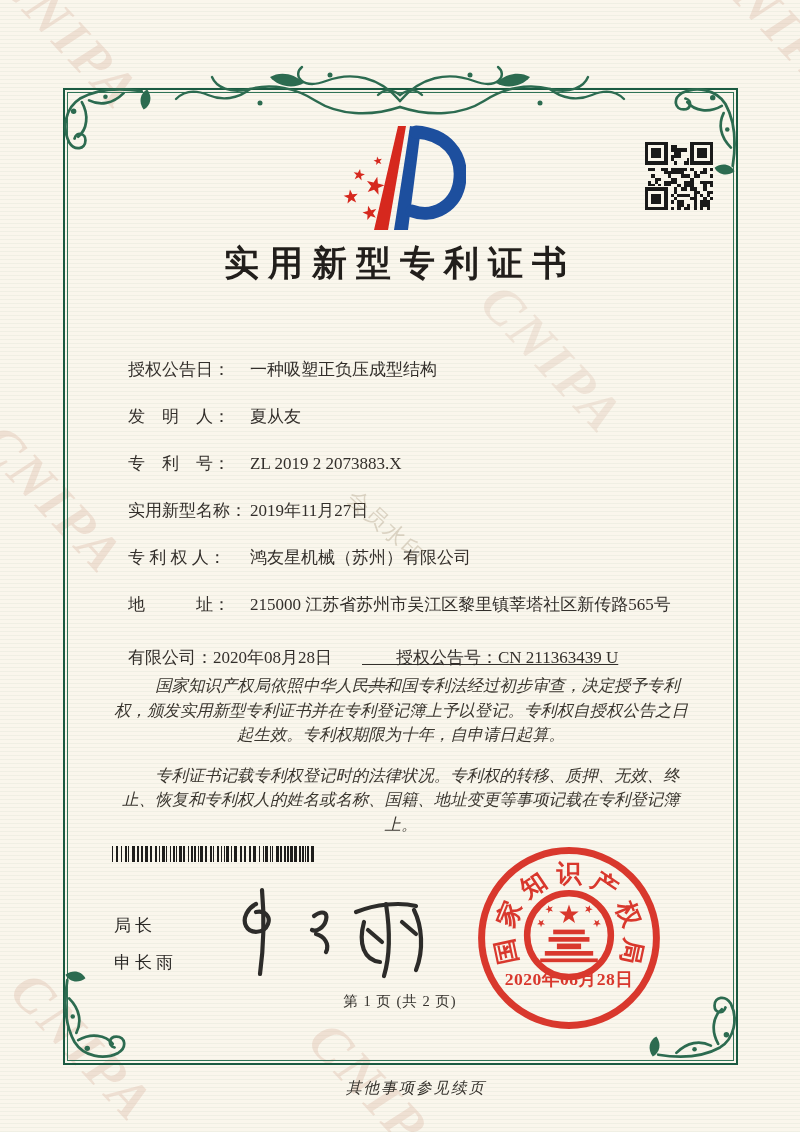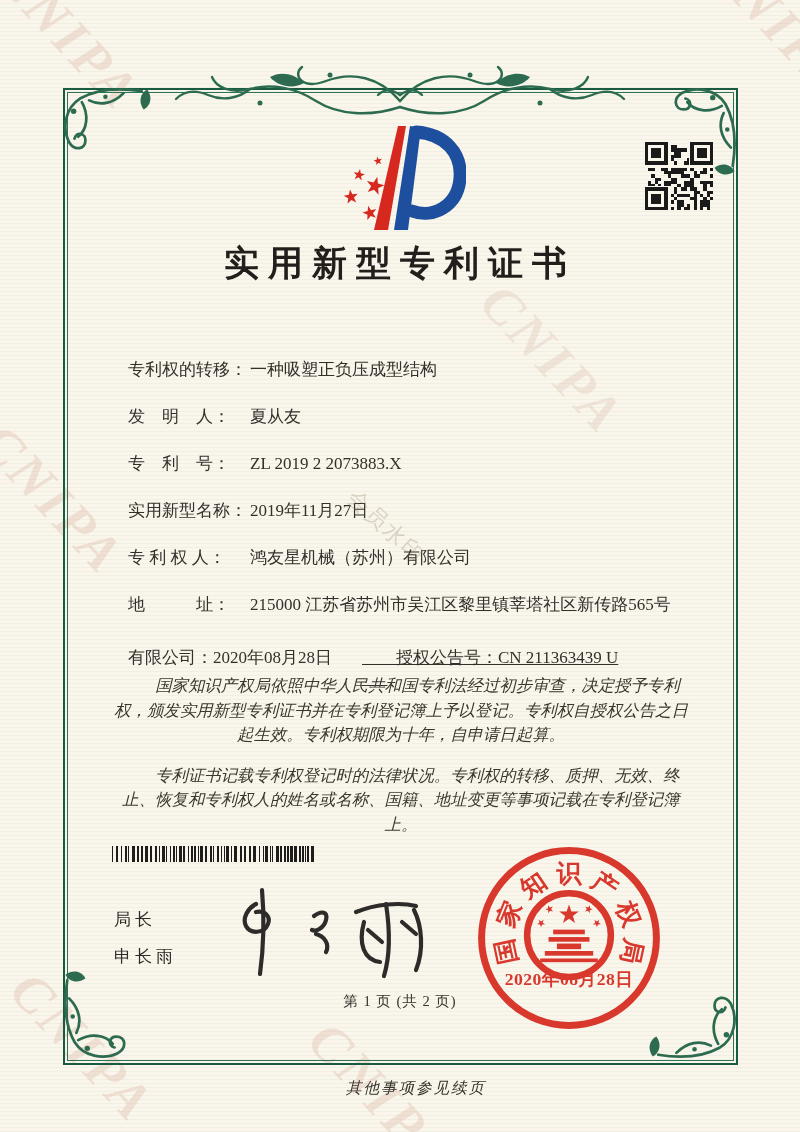--- a/index.html
+++ b/index.html
@@ -68,21 +68,21 @@
   .paras{
     position:absolute;left:94px;top:658px;width:614px;
     font-size:16.4px;line-height:24.6px;color:#3a362f;
   }
   .kai{font-style:italic;}
   .paras p{margin:16px;text-indent:2em;text-align:center;}
   .barcode{position:absolute;left:112px;top:846px;width:206px;height:16px;}
   .signer{position:absolute;left:114px;top:908px;
     font-family:"Liberation Sans","DejaVu Sans",sans-serif;
     font-size:17px;letter-spacing:4px;color:#2c2a27;}
-  .signer div{margin-bottom:14px;}
+  .signer div{margin-bottom:14px;margin-top:6px;}
   .signature{position:absolute;left:218px;top:882px;width:225px;height:105px;}
   .seal{position:absolute;left:476px;top:845px;width:186px;height:186px;
     mix-blend-mode:multiply;opacity:.93;}
   .page-info{position:absolute;left:0;top:992px;width:100%;text-align:center;
     font-size:14.5px;letter-spacing:1px;color:#35322d;}
   .footer-note{position:absolute;left:0;top:1078px;width:100%;text-align:center;
     font-size:15.5px;letter-spacing:2px;color:#35322d;padding-left:16px;}
 </style>
 </head>
 <body>
@@ -377,21 +377,21 @@
         <rect x="0" y="13.5" width="8" height="8" fill="#faf6ec"></rect>
         <rect x="0" y="14" width="7" height="7" fill="#1a1a1a"></rect>
         <rect x="1" y="15" width="5" height="5" fill="#faf6ec"></rect>
         <rect x="2" y="16" width="3" height="3" fill="#1a1a1a"></rect>
       </svg>
 
     <div class="title">实用新型专利证书</div>
 
     <div class="fields">
       <div class="frow r0">
-        <span class="lbl">专利权的转移：</span><span>一种吸塑正负压成型结构</span>
+        <span class="lbl">授权公告日：</span><span>一种吸塑正负压成型结构</span>
       </div>
       <div class="frow r1">
         <span class="lbl">发　明　人：</span><span>夏从友</span>
       </div>
       <div class="frow r2">
         <span class="lbl">专　利　号：</span><span>ZL 2019 2 2073883.X</span>
       </div>
       <div class="frow r3">
         <span class="lbl">实用新型名称：</span><span>2019年11月27日</span>
       </div>

